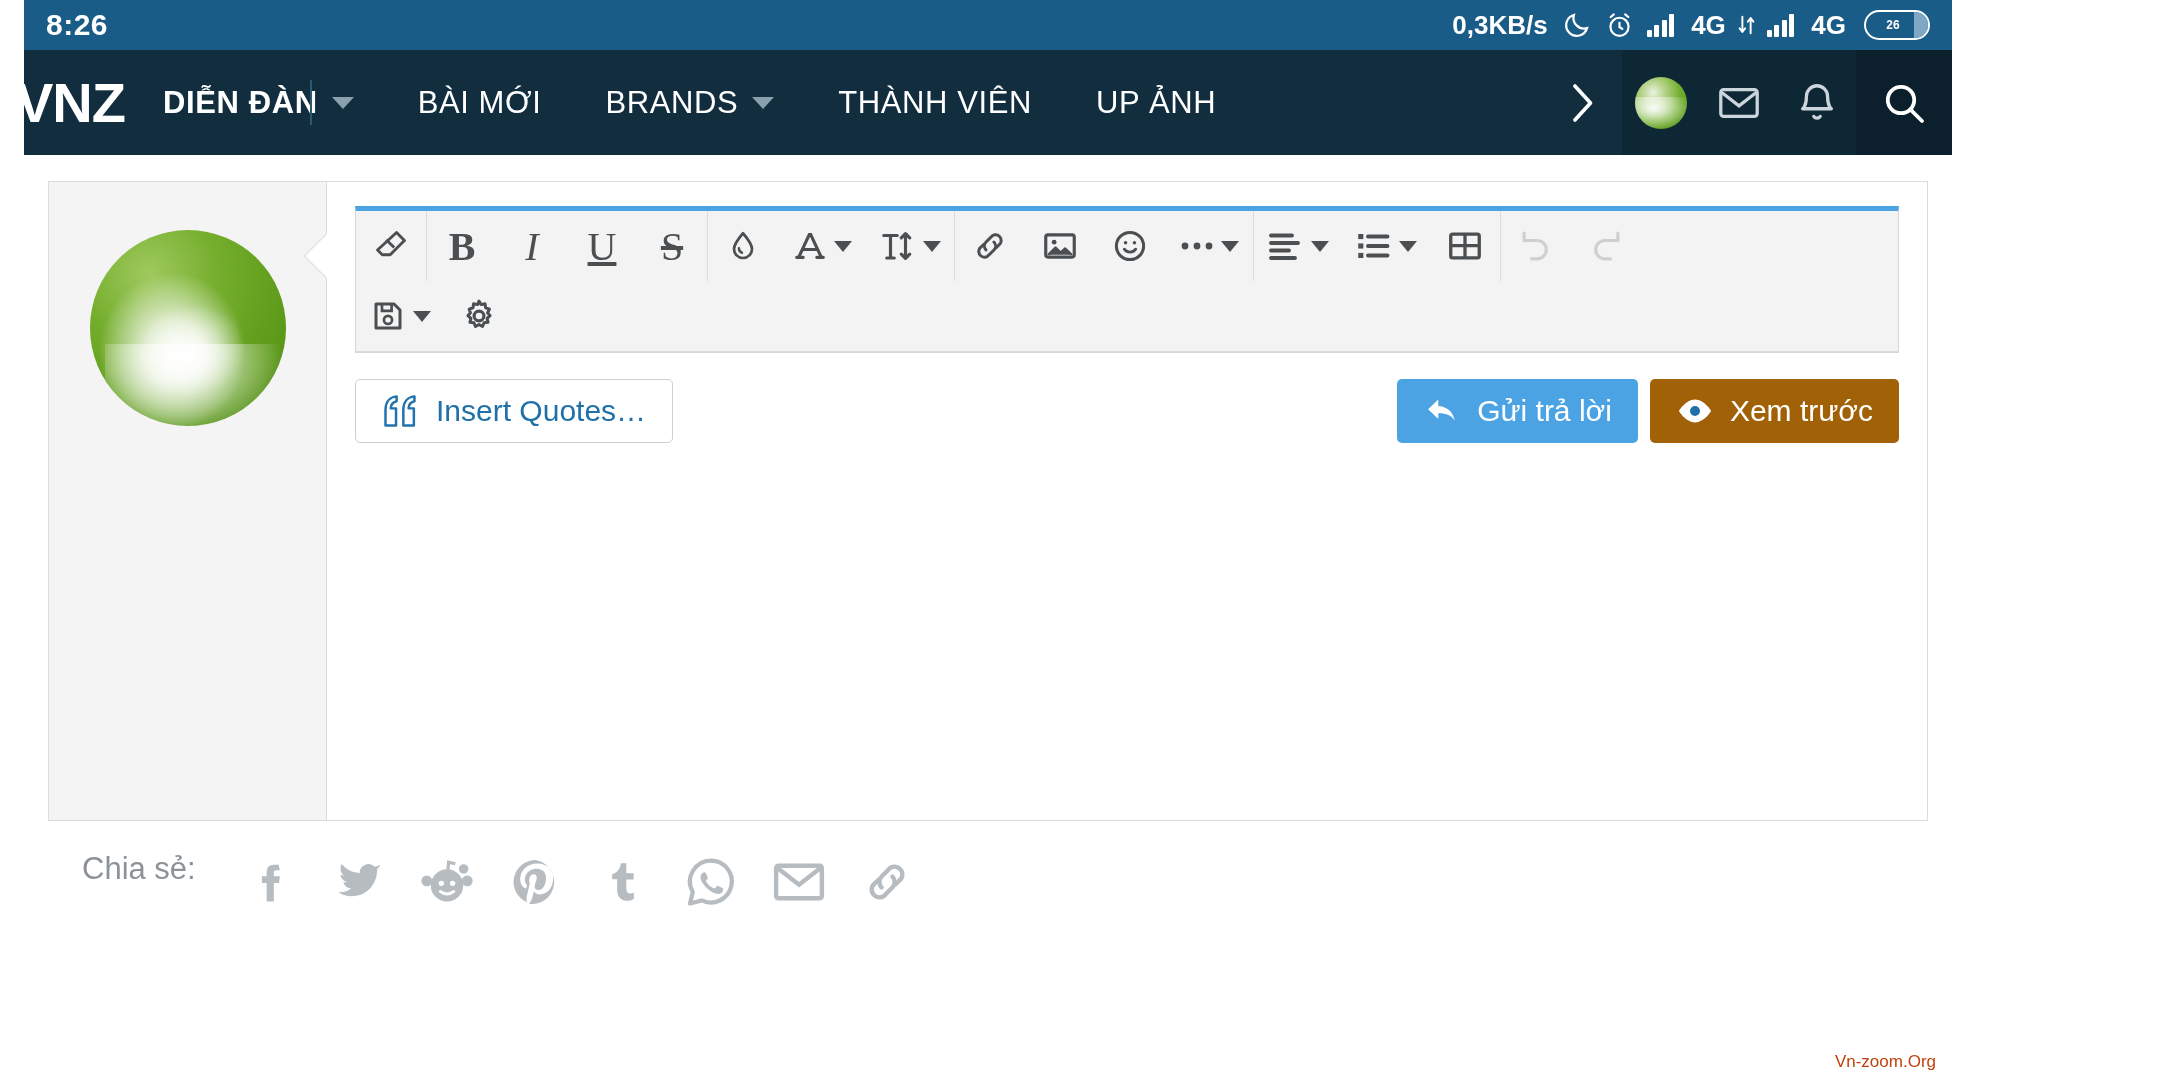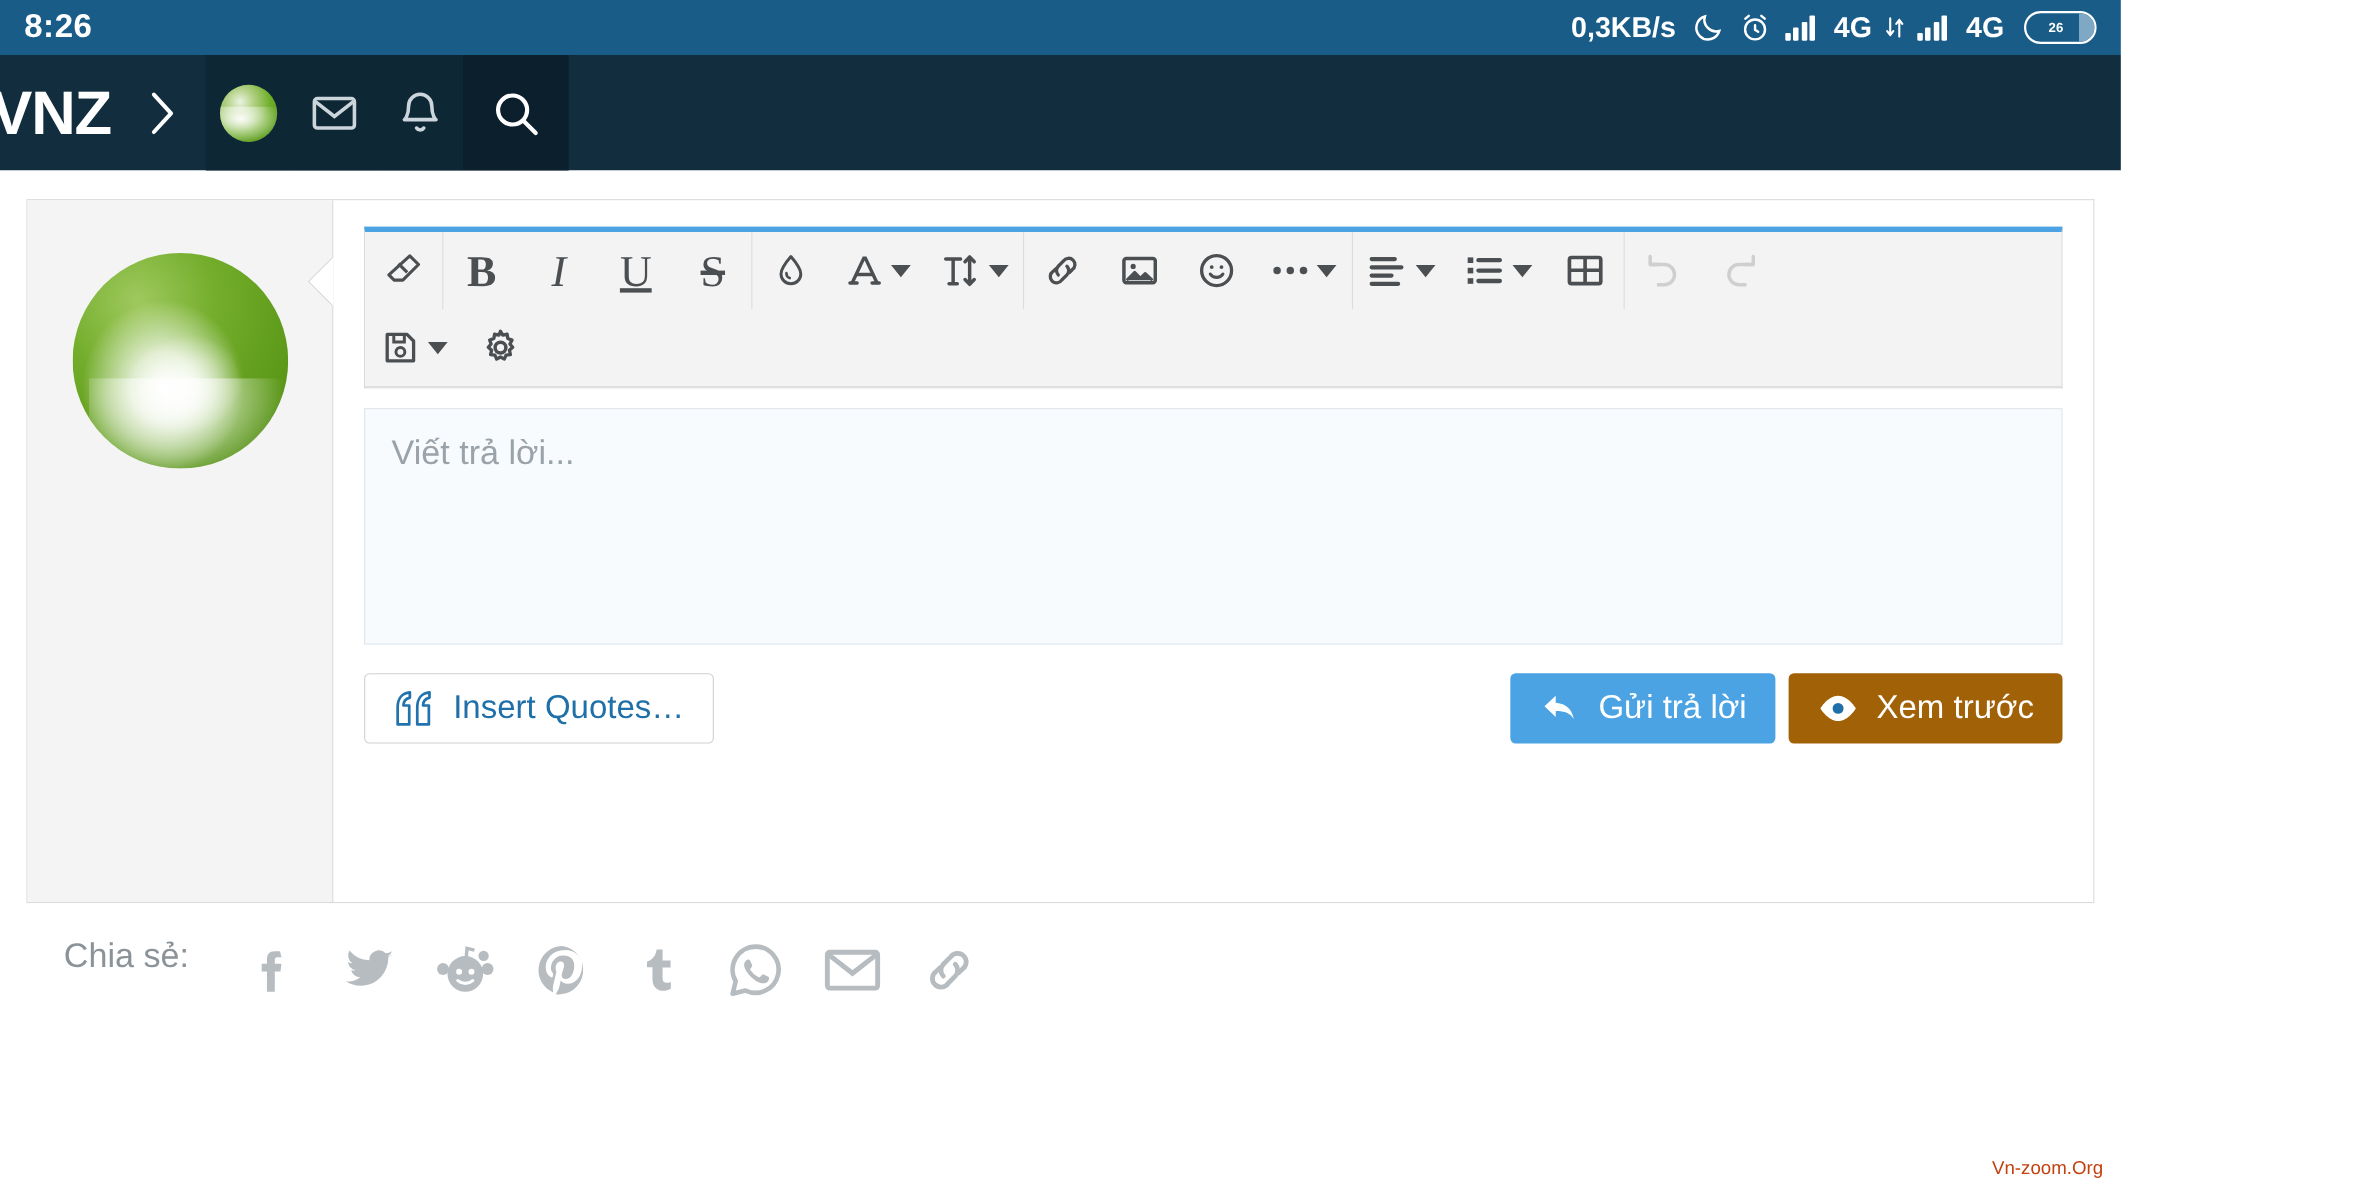--- a/index.html
+++ b/index.html
@@ -171,21 +171,21 @@
   }
   .share-label { font-size: 31px; color: #8b9399; margin-right: 18px; }
   .share-icon {
     width: 62px; height: 62px; display: flex; align-items: center;
     justify-content: center; color: #b6bcc0;
   }
   .watermark {
     position: absolute; right: 16px; bottom: 8px;
     font-size: 17px; color: #c2410c;
   }
-  .root { position: relative; width: 1928px; height: 1080px; }
+  .root { position: relative; width: 1928px; height: 1080px; margin-left: 24px; }
 </style>
 </head>
 <body>
 
 <div class="root">
 
   <div class="statusbar">
     <div class="sb-time">8:26</div>
     <div class="sb-right">
       <div class="sb-net">0,3KB/s</div>
@@ -232,20 +232,39 @@
       <div class="battery">
         <div class="fill"></div>
         <span>26</span>
       </div>
     </div>
   </div>
 
   <div class="navbar">
     <div class="brand">VNZ</div>
 
+    <div class="navitems">
+      <div class="navitem active">
+        <span>DIỄN ĐÀN</span>
+        <span class="caret"></span>
+      </div>
+      <div class="navitem">
+        <span>BÀI MỚI</span>
+      </div>
+      <div class="navitem">
+        <span>BRANDS</span>
+        <span class="caret"></span>
+      </div>
+      <div class="navitem">
+        <span>THÀNH VIÊN</span>
+      </div>
+      <div class="navitem">
+        <span>UP ẢNH</span>
+      </div>
+    </div>
 
     <div class="nav-right">
       <div class="nav-btn">
         <svg width="34" height="50" viewBox="0 0 24 34">
             <path d="M7 5l11 12L7 29" fill="none" stroke="#ffffff" stroke-width="2.6" stroke-linecap="round" stroke-linejoin="round"></path>
           </svg>
       </div>
       <div class="nav-cell">
         <div class="avatar-sm"></div>
       </div>
@@ -415,23 +434,20 @@
               <div class="tbtn">
                 <svg width="38" height="38" viewBox="0 0 24 24">
                     <circle cx="12" cy="12" r="3.1" fill="none" stroke="#4b4f52" stroke-width="2"></circle>
                     <path d="M12 2.6l1.3 2.2 2.5-.5.4 2.5 2.4.9-1.2 2.2 1.6 1.9-1.9 1.7.6 2.5-2.5.3-1 2.3-2.2-1.2-2.2 1.2-1-2.3-2.5-.3.6-2.5-1.9-1.7 1.6-1.9L5.8 7.7l2.4-.9.4-2.5 2.5.5z" fill="none" stroke="#4b4f52" stroke-width="1.9" stroke-linejoin="round"></path>
                   </svg>
               </div>
             </div>
           </div>
         </div>
 
-        <div class="textarea">
-          <span>Viết trả lời...</span>
-        </div>
 
         <div class="btnrow">
           <div class="btn btn-quote">
             <svg width="38" height="34" viewBox="0 0 26 22">
               <path d="M2.4 21V10.2C2.4 5 5.2 1.4 10 1v3.3C7.3 5 6 6.8 6 9.2h3.6V21z" fill="none" stroke="#2273ad" stroke-width="1.7" stroke-linejoin="round"></path>
               <path d="M14.6 21V10.2C14.6 5 17.4 1.4 22.2 1v3.3c-2.7.7-4 2.5-4 4.9h3.6V21z" fill="none" stroke="#2273ad" stroke-width="1.7" stroke-linejoin="round"></path>
             </svg>
             <span>Insert Quotes…</span>
           </div>
 

